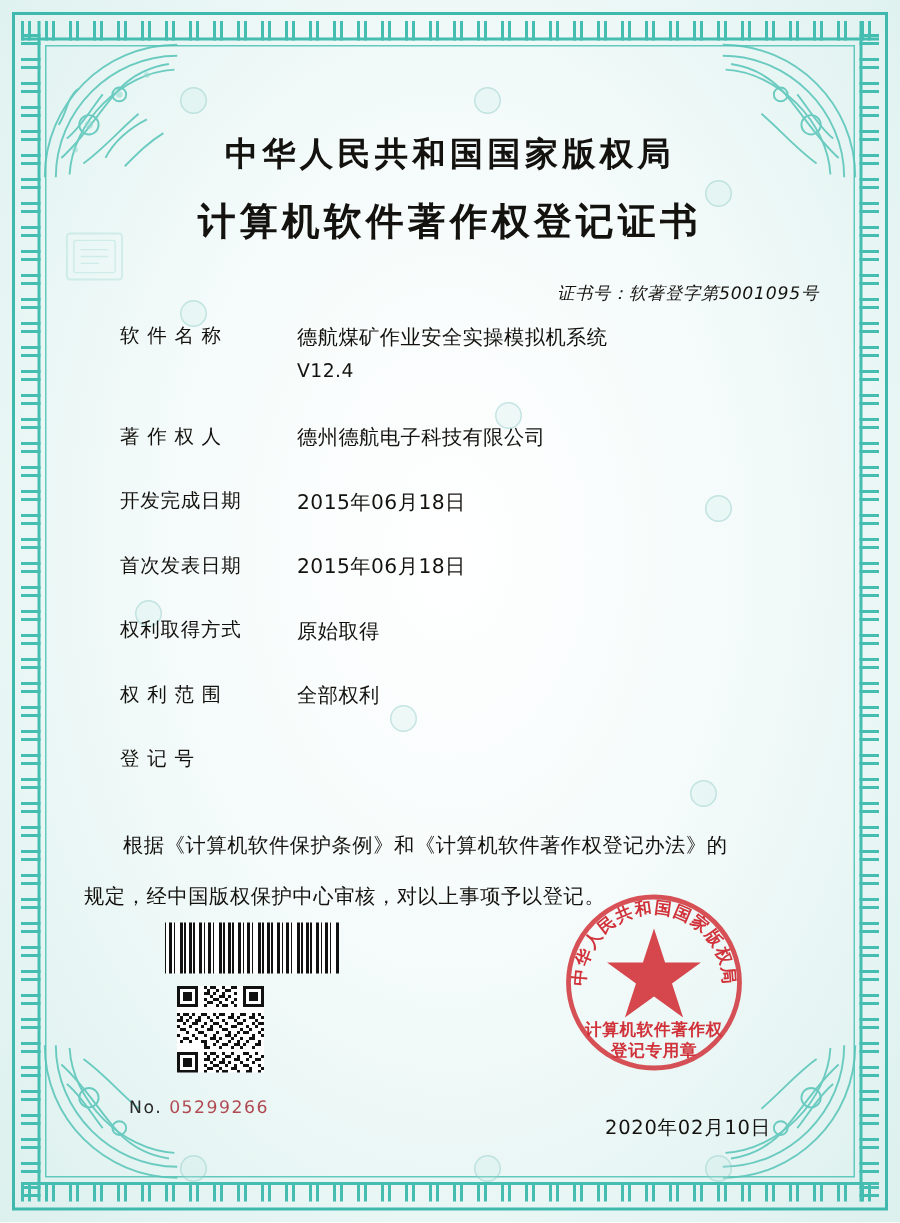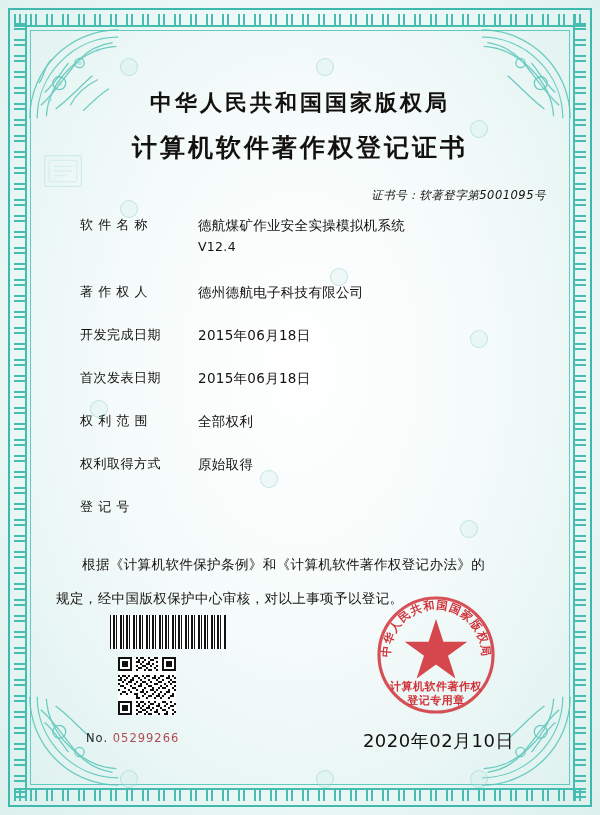--- a/index.html
+++ b/index.html
@@ -213,22 +213,22 @@
     bottom: 18px;
     font-size: 11.5px;
     color: #b14a52;
     letter-spacing: 1px;
   }
   .serial .no-prefix { color: #2a2a2a; }
 
   .issue-date {
     position: absolute;
     right: 38px;
-    bottom: 10px;
-    font-size: 18px;
+    bottom: 2px;
+    font-size: 13px;
     color: #14120f;
     letter-spacing: 0.5px;
   }
 
   .seal {
     position: absolute;
     right: 50px;
     bottom: 42px;
     width: 132px;
     height: 132px;
@@ -375,27 +375,27 @@
         <div class="field-label">开发完成日期</div>
         <div class="field-value">2015年06月18日</div>
       </div>
 
       <div class="field-row gap-mid">
         <div class="field-label">首次发表日期</div>
         <div class="field-value">2015年06月18日</div>
       </div>
 
       <div class="field-row gap-mid">
+        <div class="field-label">权利取得方式</div>
+        <div class="field-value">原始取得</div>
+      </div>
+
+      <div class="field-row gap-mid">
         <div class="field-label">权 利 范 围</div>
         <div class="field-value">全部权利</div>
-      </div>
-
-      <div class="field-row gap-mid">
-        <div class="field-label">权利取得方式</div>
-        <div class="field-value">原始取得</div>
       </div>
 
       <div class="field-row">
         <div class="field-label">登 记 号</div>
       </div>
 
     </div>
 
     <div class="paragraph">
       <span class="indent"></span><span>根据《计算机软件保护条例》和《计算机软件著作权登记办法》的</span><br>

